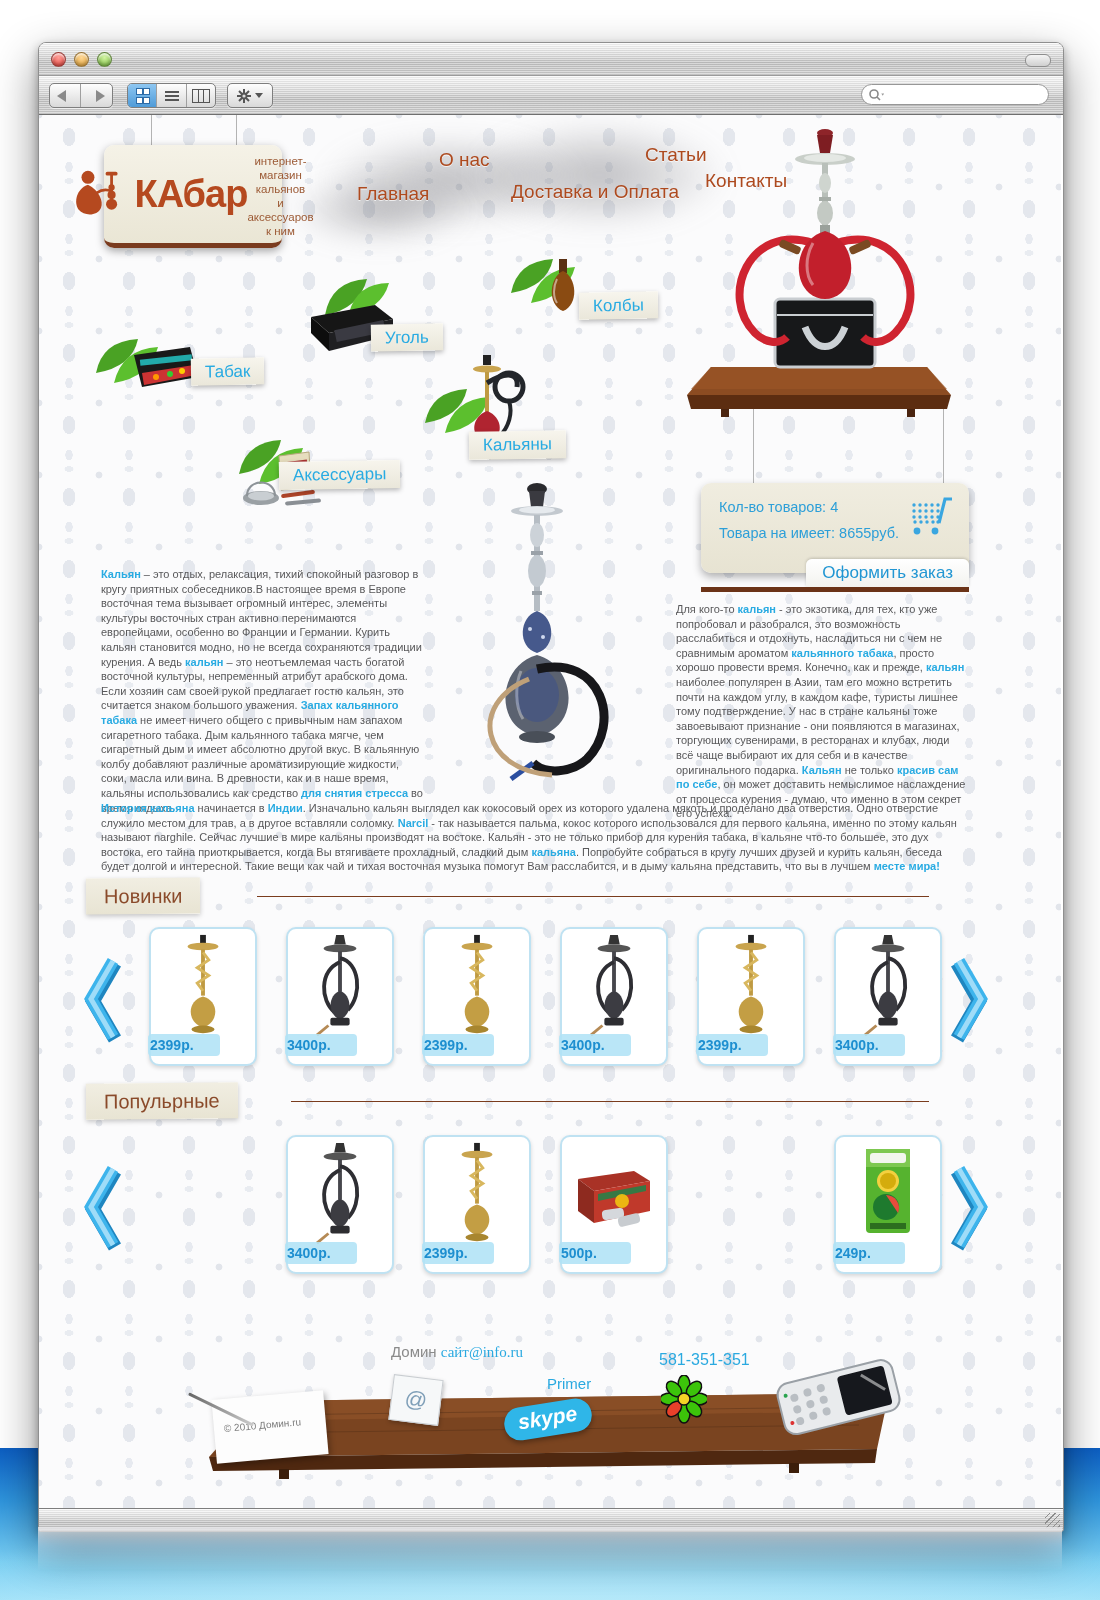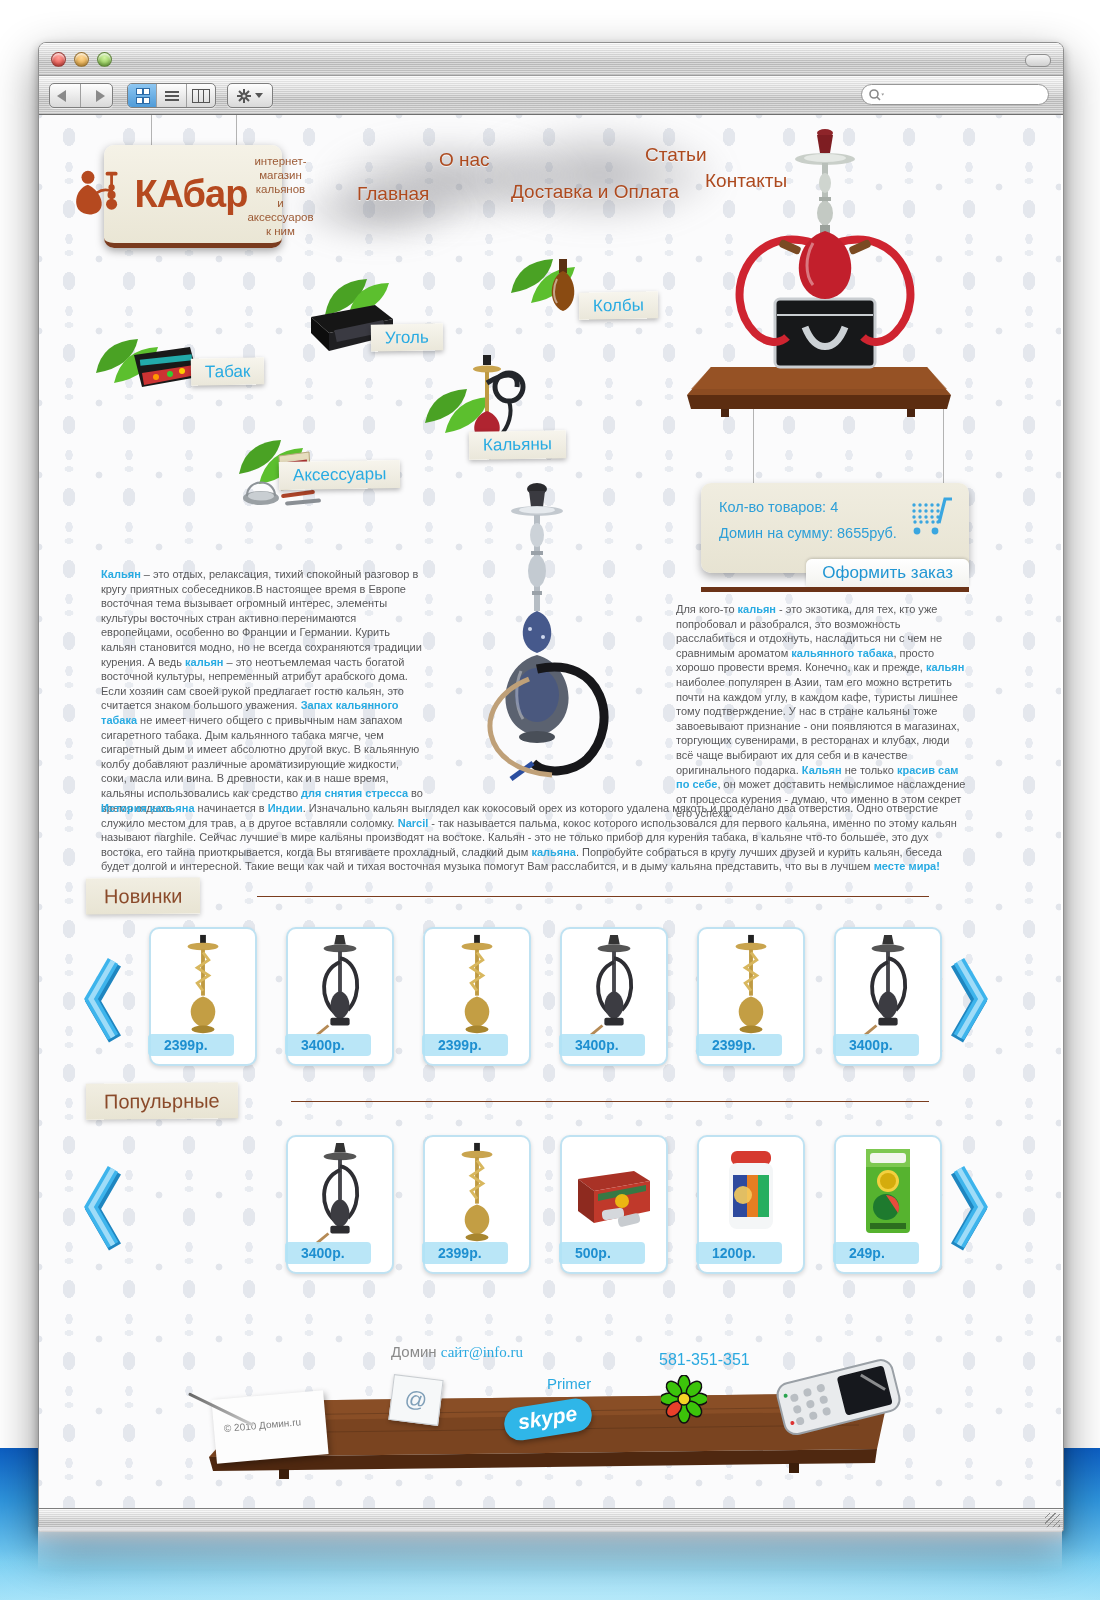--- a/index.html
+++ b/index.html
@@ -95,21 +95,21 @@
   .schead{position:absolute;height:36px;line-height:36px;padding:0 18px;
     background:linear-gradient(180deg,#f1eee2,#e8e4d3);box-shadow:0 2px 5px rgba(0,0,0,.22);
     color:#8a4a2a;font-size:20px;transform:rotate(-0.5deg);white-space:nowrap;}
   .sline{position:absolute;height:1px;background:#7a3c1d;}
   
   .card{position:absolute;width:104px;height:135px;background:#fff;border:2px solid #bfe2f2;
     border-radius:10px;box-shadow:0 2px 4px rgba(0,0,0,.15);cursor:pointer;}
   .pimg{position:absolute;left:0;right:0;top:4px;display:flex;justify-content:center;}
   .price{position:absolute;left:-3px;bottom:8px;width:70px;height:22px;
     background:rgba(176,226,246,.88);border-radius:4px;color:#1e8fd0;font-weight:bold;
-    font-size:14px;line-height:22px;padding-left:16px;}
+    font-size:14px;line-height:22px;padding-left:2px;}
   .arrow{position:absolute;cursor:pointer;}
   .arrow.right{transform:scaleX(-1);}
   
   .femail{position:absolute;left:352px;top:1228px;font-size:15px;color:#8a8a8a;}
   .femail b{color:#2aa9e0;font-weight:normal;font-family:Liberation Serif, serif;}
   .fskype{position:absolute;left:508px;top:1260px;font-size:15px;color:#2aa9e0;}
   .ficq{position:absolute;left:620px;top:1236px;font-size:16px;color:#2aa9e0;}
   .fphones{position:absolute;left:640px;top:1196px;width:260px;text-align:right;}
   .fphones .pfx{font-size:13px;color:#9a9a9a;margin-right:6px;}
   .fphones .num{font-size:25px;color:#2aa9e0;}
@@ -333,21 +333,21 @@
         <ellipse cx="36" cy="66" rx="13" ry="4.5" fill="#c9ced2"></ellipse>
         <path d="M22,66 C22,48 50,48 50,66" stroke="#8d9398" stroke-width="2" fill="none"></path>
         <rect x="56" y="62" width="34" height="4" rx="2" fill="#b0452a" transform="rotate(-8 73 64)"></rect>
         <rect x="60" y="70" width="36" height="4" rx="2" fill="#8a8f94" transform="rotate(-5 78 72)"></rect>
       </svg>
     </div>
     <div class="ribbon" style="left:240px;top:346px;line-height:28px">Аксессуары</div>
 
     <div class="cartbox">
       <div class="line1">Кол-во товаров: 4</div>
-      <div class="line2">Домин на сумму: 8655руб.</div>
+      <div class="line2">Товара на имеет: 8655руб.</div>
       <div class="carticon">
         <svg width="52" height="44" viewBox="0 0 52 44">
           <g fill="#3aa6e0">
             <circle cx="13" cy="12" r="1.7"></circle>
               <circle cx="19" cy="12" r="1.7"></circle>
               <circle cx="25" cy="12" r="1.7"></circle>
               <circle cx="31" cy="12" r="1.7"></circle>
               <circle cx="37" cy="12" r="1.7"></circle>
             <circle cx="13" cy="18" r="1.7"></circle>
               <circle cx="19" cy="18" r="1.7"></circle>
@@ -558,33 +558,20 @@
             <polygon points="6,18 22,30 22,62 6,50" fill="#8e2a1f"></polygon>
             <polygon points="22,30 78,20 78,50 22,62" fill="#c0392b"></polygon>
             <polygon points="26,33 74,24 74,30 26,40" fill="#1e8449" opacity=".85"></polygon>
             <circle cx="50" cy="40" r="7" fill="#f1c40f" opacity=".9"></circle>
             <rect x="30" y="48" width="22" height="10" rx="4" fill="#d5d8dc" transform="rotate(-8 41 53)"></rect>
             <rect x="46" y="54" width="22" height="10" rx="4" fill="#c8ccd0" transform="rotate(-14 57 59)"></rect>
           </svg>
         </div>
       <div class="price">500р.</div>
     </div>
-    <div class="card" style="left:658px;top:1020px">
-      <div class="pimg" style="top:12px">
-          <svg width="60" height="88" viewBox="0 0 60 88">
-            <rect x="10" y="2" width="40" height="14" rx="6" fill="#d63a2f"></rect>
-            <rect x="8" y="14" width="44" height="66" rx="8" fill="#f4f6f7"></rect>
-            <rect x="12" y="26" width="14" height="42" fill="#2e4a9e"></rect>
-            <rect x="26" y="26" width="11" height="42" fill="#e67e22"></rect>
-            <rect x="37" y="26" width="11" height="42" fill="#27ae60"></rect>
-            <circle cx="22" cy="46" r="9" fill="#f5cb5c" opacity=".9"></circle>
-          </svg>
-        </div>
-      <div class="price">1200р.</div>
-    </div>
     <div class="card" style="left:795px;top:1020px">
       <div class="pimg" style="top:8px">
           <svg width="56" height="92" viewBox="0 0 56 92">
             <rect x="6" y="4" width="44" height="84" rx="4" fill="#56b32f"></rect>
             <rect x="6" y="4" width="44" height="18" fill="#7dc850"></rect>
             <rect x="10" y="8" width="36" height="10" rx="3" fill="#f2f6ee"></rect>
             <circle cx="28" cy="36" r="11" fill="#f4d03f"></circle>
             <circle cx="28" cy="36" r="8" fill="#d4ac0d"></circle>
             <circle cx="26" cy="62" r="13" fill="#1e7a2e"></circle>
             <path d="M26,50 a13,13 0 0 1 12,18 z" fill="#e74c3c"></path>

